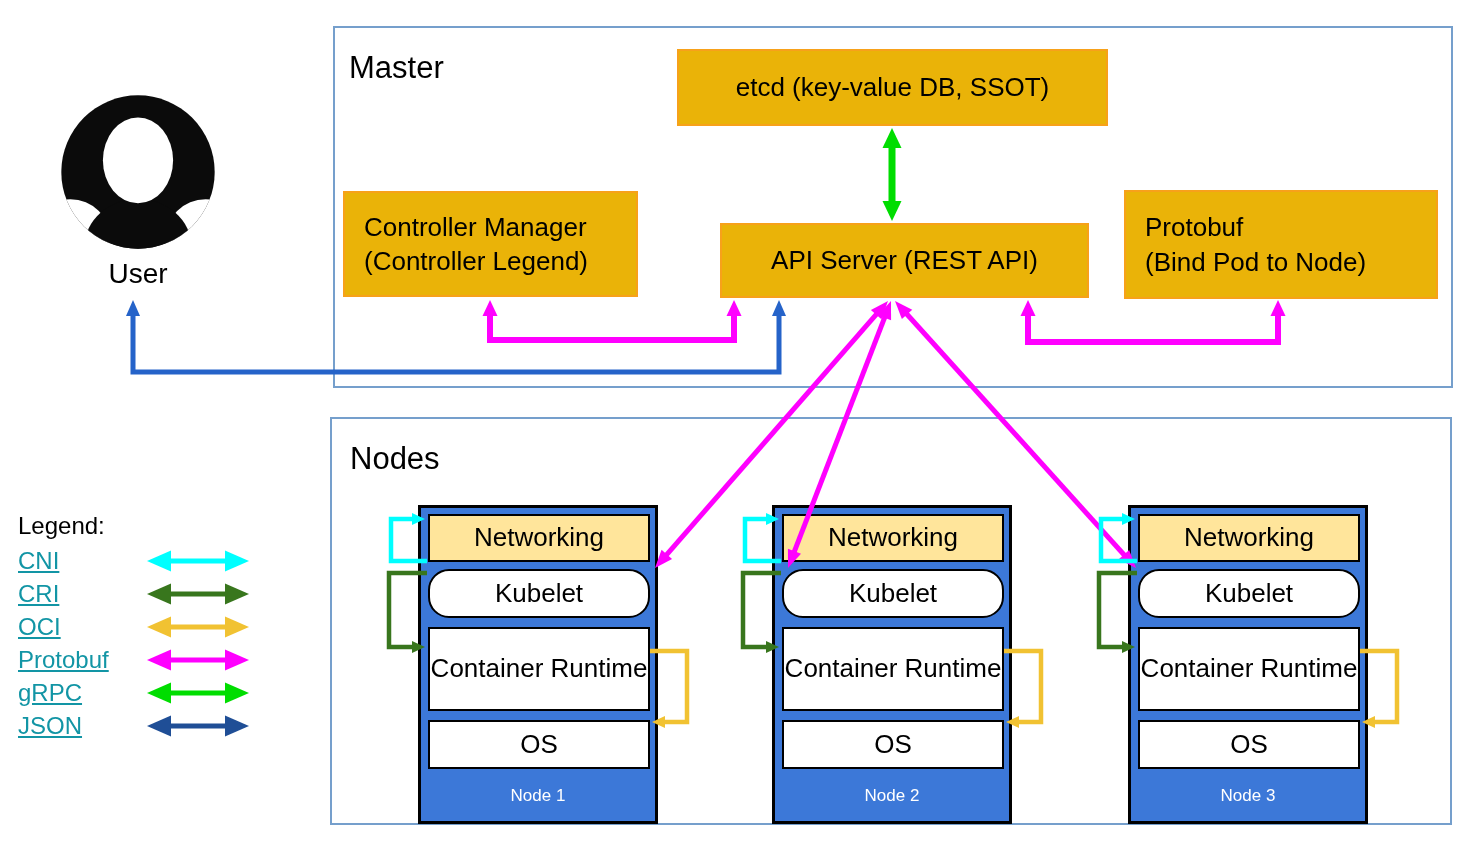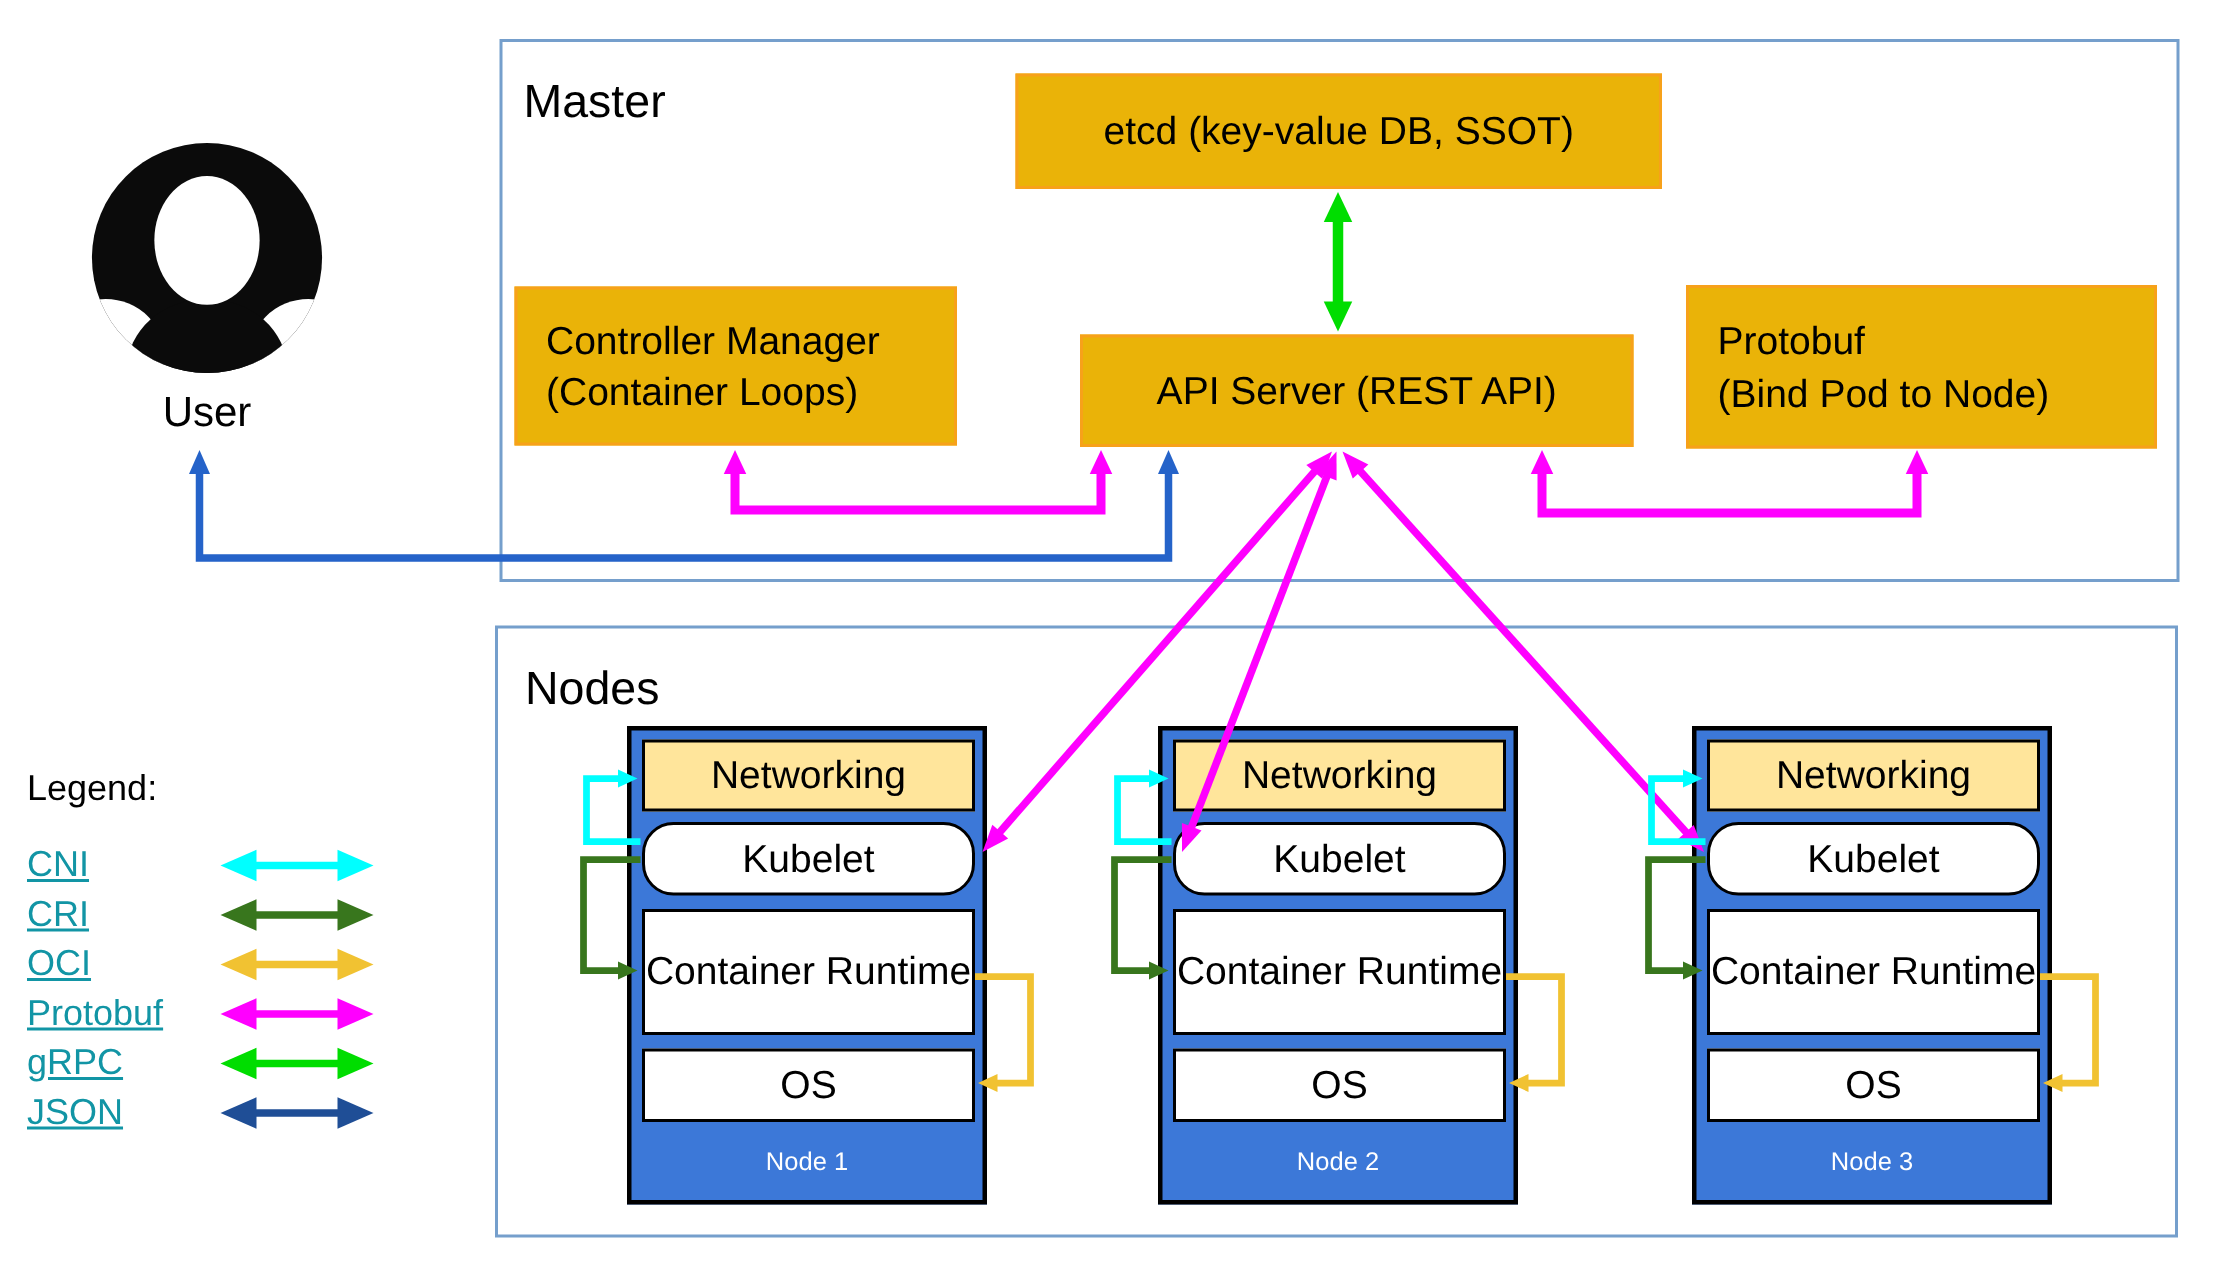--- a/index.html
+++ b/index.html
@@ -10,53 +10,53 @@
   .frame{position:absolute;border:2px solid var(--c-frame-border);background:#fff;box-sizing:border-box;}
   .frame-title{position:absolute;font-size:31px;color:#000;}
   .obox{
     position:absolute;border:2px solid var(--c-component-border);background:#eab308;box-sizing:border-box;
     display:flex;flex-direction:column;justify-content:center;font-size:26px;line-height:1.32;
   }
   .obox.centered{align-items:center;text-align:center;}
   .obox.leftish{align-items:flex-start;padding-left:19px;}
   .user-wrap{position:absolute;left:60px;top:94px;width:156px;text-align:center;}
   .user-label{margin-top:4px;font-size:28px;}
-  .node{position:absolute;top:484px;width:240px;height:319px;background:var(--c-node-fill);
+  .node{position:absolute;top:505px;width:240px;height:319px;background:var(--c-node-fill);
     border:3px solid var(--c-outline);box-sizing:border-box;padding-left:10px;}
   .layer{position:absolute;left:7px;width:222px;background:#fff;border:2px solid var(--c-outline);
     box-sizing:border-box;display:flex;align-items:center;justify-content:center;
     font-size:26px;line-height:1.28;text-align:center;}
   .layer.networking{top:6px;height:48px;background:var(--c-networking-fill);}
   .layer.kubelet{top:61px;height:49px;border-radius:21px;}
   .layer.runtime{top:119px;height:84px;}
   .layer.os{top:212px;height:49px;}
   .node-name{position:absolute;left:0;right:0;top:263px;height:50px;display:flex;align-items:center;
     justify-content:center;color:var(--c-node-name-text);font-size:17px;}
   .legend{position:absolute;left:18px;top:512px;}
-  .legend-title{font-size:24px;color:#000;margin-bottom:20px;}
+  .legend-title{font-size:24px;color:#000;margin-bottom:4px;}
   .legend-row{display:flex;align-items:center;height:33px;}
   .legend-label{width:124px;font-size:24px;color:var(--c-legend-link);text-decoration:underline;cursor:pointer;}
   .legend-arrow{display:block;}
   #overlay{position:absolute;left:0;top:0;pointer-events:none;}
 </style>
 </head>
 <body>
 
 <div class="canvas">
 
   <div class="frame" style="left:333px;top:26px;width:1120px;height:362px;"></div>
   <div class="frame-title" style="left:349px;top:50px;">Master</div>
 
   <div class="obox centered" style="left:677px;top:49px;width:431px;height:77px;">
     <span>etcd (key-value DB, SSOT)</span>
   </div>
 
   <div class="obox leftish" style="left:343px;top:191px;width:295px;height:106px;">
     <span>Controller Manager</span>
-    <span>(Container Loops)</span>
+    <span>(Controller Legend)</span>
   </div>
 
   <div class="obox centered" style="left:720px;top:223px;width:369px;height:75px;">
     <span>API Server (REST API)</span>
   </div>
 
   <div class="obox leftish" style="left:1124px;top:190px;width:314px;height:109px;">
     <span>Protobuf</span>
     <span>(Bind Pod to Node)</span>
   </div>

